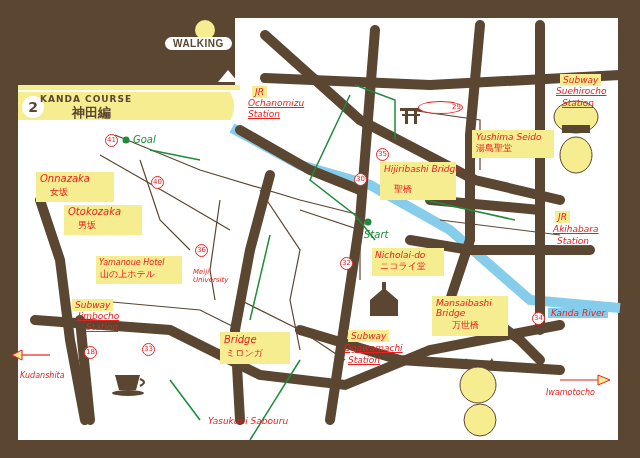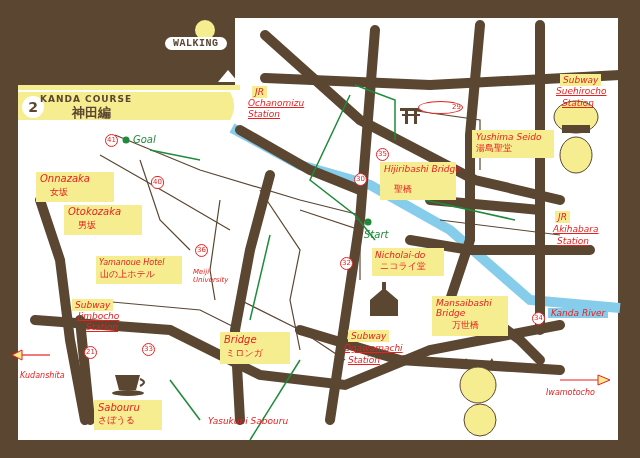--- a/index.html
+++ b/index.html
@@ -6,21 +6,21 @@
   body{width:640px;height:458px;overflow:hidden;background:#5b4632;font-family:"Liberation Sans",sans-serif;}
   #stage{position:relative;width:640px;height:458px;background:#5b4632;}
   #map{position:absolute;left:0;top:0;width:640px;height:458px;}
   .lbl{position:absolute;color:#e8211f;font-family:"DejaVu Sans",sans-serif;font-style:italic;font-size:9px;line-height:10px;white-space:nowrap;}
   .lbl.ja{font-style:normal;}
   .hl{background:#f6ec90;padding:1px 3px;}
   .ul{text-decoration:underline;}
   .green{color:#1e8b3a;}
   .num{position:absolute;width:11px;height:11px;border:1.5px solid #e8211f;border-radius:50%;color:#e8211f;font-size:7px;line-height:11px;text-align:center;font-family:"DejaVu Sans",sans-serif;background:#fff;}
   .title1{position:absolute;left:30px;top:22px;background:#fff;border-radius:10px;padding:1px 8px;font-family:"DejaVu Sans",sans-serif;font-weight:bold;font-size:10px;color:#5b4632;letter-spacing:0.5px;}
-  .title2{position:absolute;left:165px;top:37px;background:#fff;border-radius:10px;padding:1px 8px;font-family:Liberation Mono, monospace;font-weight:bold;font-size:10px;color:#5b4632;letter-spacing:0.5px;}
+  .title2{position:absolute;left:165px;top:37px;background:#fff;border-radius:10px;padding:1px 8px;font-family:Liberation Sans, sans-serif;font-weight:bold;font-size:10px;color:#5b4632;letter-spacing:0.5px;}
   .title3{position:absolute;left:30px;top:52px;color:#fff;font-family:"DejaVu Sans",sans-serif;font-weight:bold;font-size:20px;letter-spacing:2px;}
   .course{position:absolute;left:40px;top:94px;color:#5b4632;font-family:"DejaVu Sans",sans-serif;font-weight:bold;font-size:9px;letter-spacing:1px;}
   .course-ja{position:absolute;left:72px;top:104px;color:#5b4632;font-family:"DejaVu Sans",sans-serif;font-weight:bold;font-size:13px;}
   .course-num{position:absolute;left:22px;top:96px;width:22px;height:22px;border-radius:50%;background:#fff;color:#5b4632;font-weight:bold;font-size:14px;line-height:22px;text-align:center;font-family:"DejaVu Sans",sans-serif;}
 </style>
 </head>
 <body>
 
 <div id="stage">
   <svg id="map" viewBox="0 0 640 458">
@@ -169,39 +169,35 @@
   <div class="num" style="left:532px;top:312px;">34</div>
   <div class="hl" style="position:absolute;left:432px;top:296px;width:70px;height:38px;">
     <div class="lbl" style="left:4px;top:2px;width:60px;white-space:normal;">Mansaibashi Bridge</div>
     <div class="lbl ja" style="left:20px;top:24px;">万世橋</div>
   </div>
   <div class="num" style="left:105px;top:134px;">41</div>
   <div class="hl" style="position:absolute;left:36px;top:172px;width:72px;height:28px;">
     <div class="lbl" style="left:4px;top:2px;font-size:10px;">Onnazaka</div>
     <div class="lbl ja" style="left:14px;top:15px;">女坂</div>
   </div>
-  <div class="num" style="left:151px;top:176px;border-radius:6px;">40</div>
+  <div class="num" style="left:151px;top:176px;">40</div>
   <div class="hl" style="position:absolute;left:64px;top:205px;width:72px;height:28px;">
     <div class="lbl" style="left:4px;top:2px;font-size:10px;">Otokozaka</div>
     <div class="lbl ja" style="left:14px;top:15px;">男坂</div>
   </div>
   <div class="num" style="left:195px;top:244px;">36</div>
   <div class="hl" style="position:absolute;left:96px;top:256px;width:80px;height:26px;">
     <div class="lbl" style="left:3px;top:2px;font-size:8px;">Yamanoue Hotel</div>
     <div class="lbl ja" style="left:4px;top:13px;">山の上ホテル</div>
   </div>
   <div class="num" style="left:142px;top:343px;">33</div>
   <div class="hl" style="position:absolute;left:220px;top:332px;width:64px;height:30px;">
     <div class="lbl" style="left:4px;top:3px;font-size:10px;">Bridge</div>
     <div class="lbl ja" style="left:6px;top:16px;">ミロンガ</div>
   </div>
-  <div class="num" style="left:84px;top:346px;">21</div>
-  <div class="hl" style="position:absolute;left:94px;top:400px;width:62px;height:28px;">
-    <div class="lbl" style="left:4px;top:3px;font-size:10px;">Sabouru</div>
-    <div class="lbl ja" style="left:4px;top:15px;">さぼうる</div>
-  </div>
+  <div class="num" style="left:84px;top:346px;">18</div>
 
   <div class="lbl" style="left:193px;top:268px;width:30px;white-space:normal;font-size:7px;line-height:8px;">Meiji University</div>
   <div class="lbl" style="left:548px;top:308px;background:#86cdec;padding:0 3px;">Kanda River</div>
   <div class="lbl" style="left:208px;top:416px;">Yasukuni Sabouru</div>
   <div class="lbl" style="left:20px;top:371px;font-size:8px;">Kudanshita</div>
   <div class="lbl" style="left:546px;top:388px;font-size:8px;">Iwamotocho</div>
 </div>
 
 </body></html>

